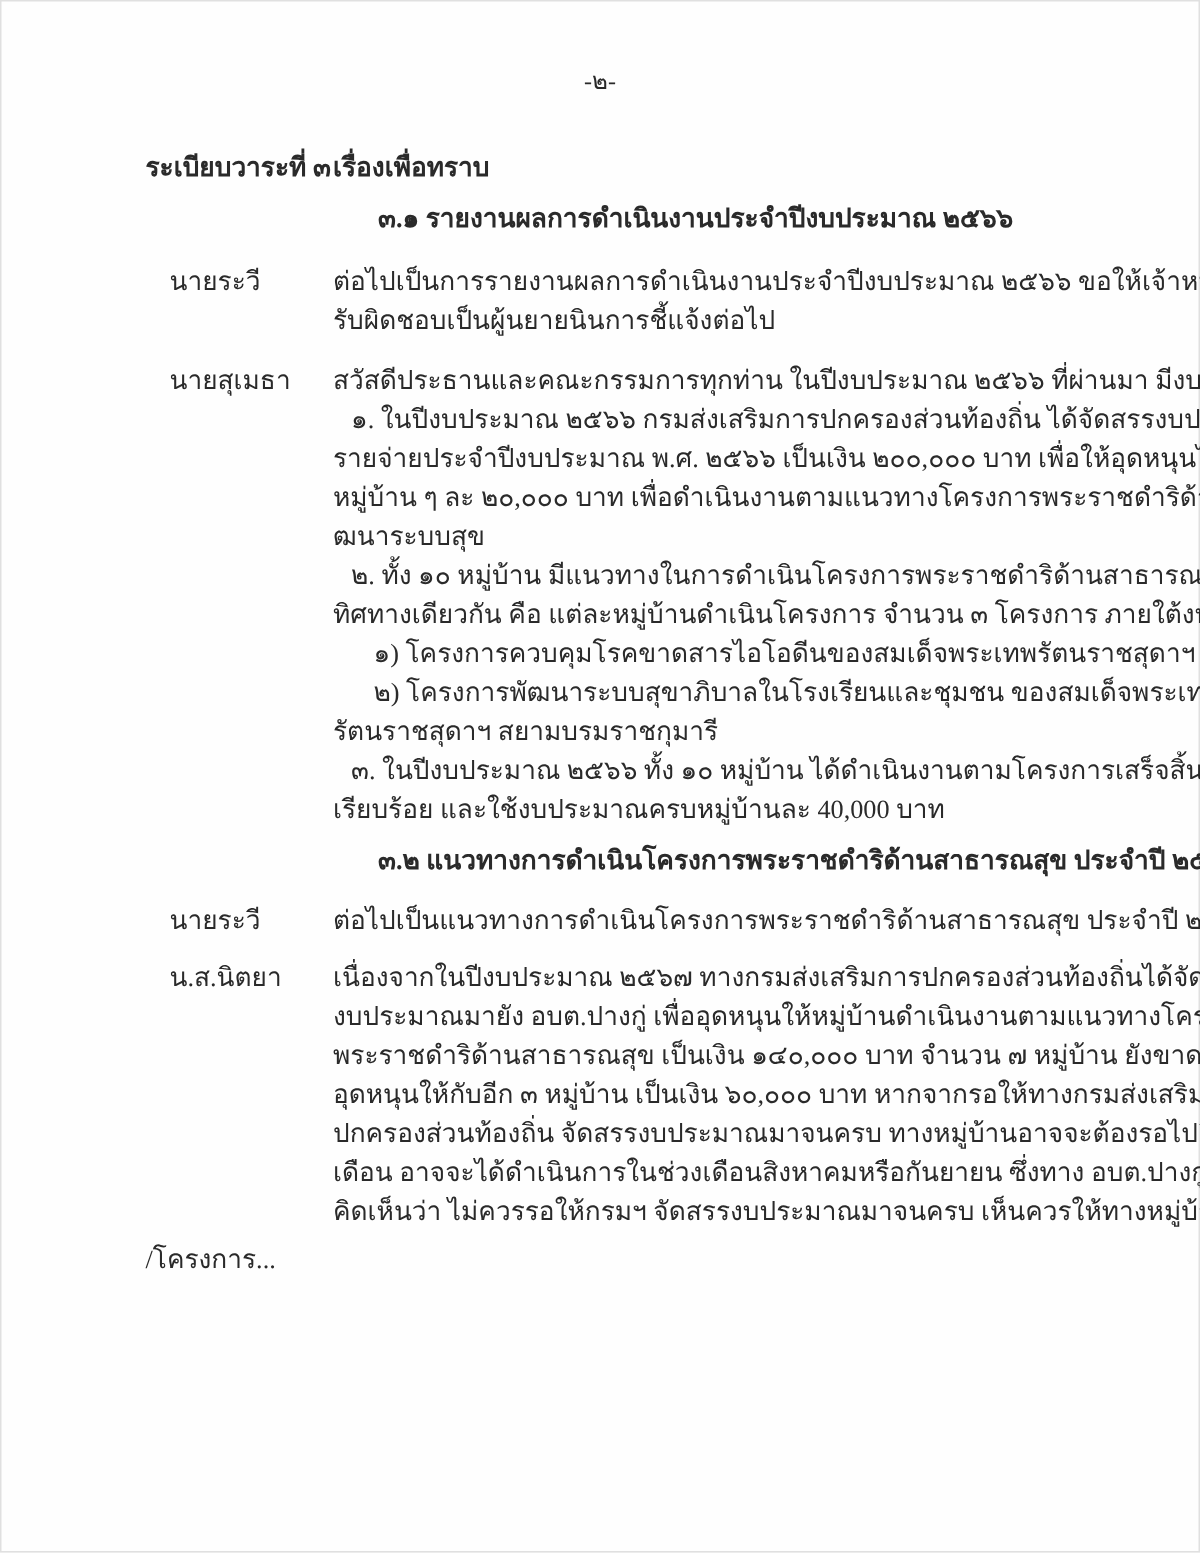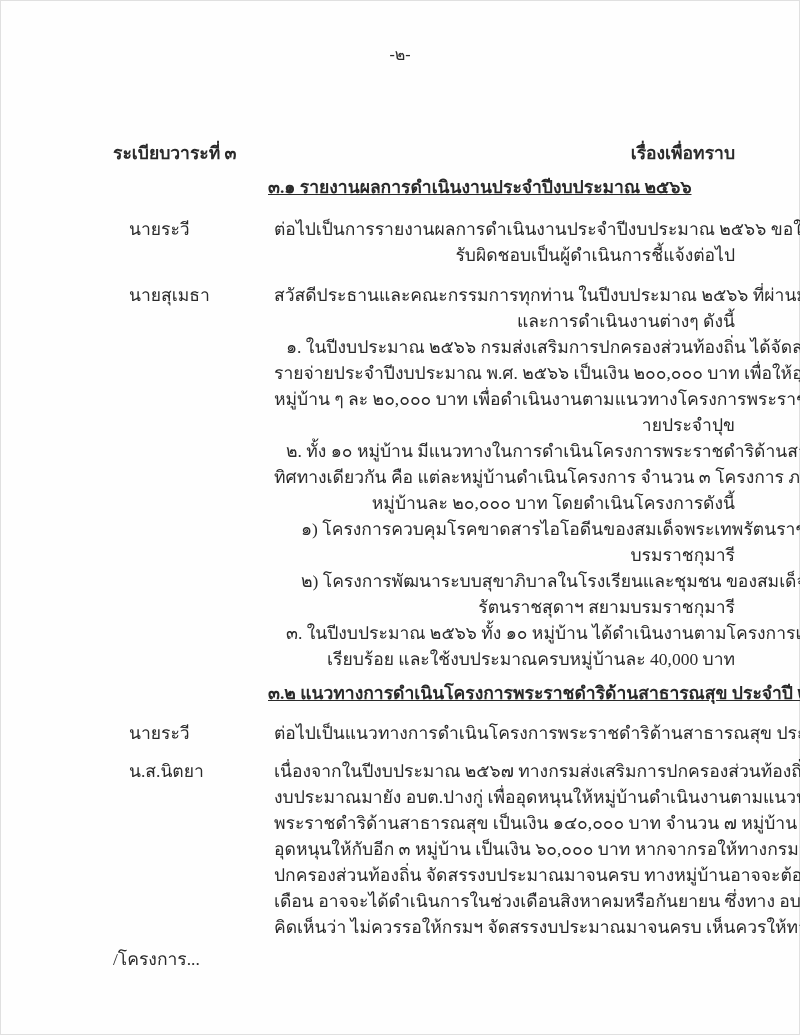--- a/index.html
+++ b/index.html
@@ -18,45 +18,43 @@
   }
   .pageno {
     position: absolute;
     top: 42px; left: 0; right: 0;
     text-align: center;
     font-size: 16px;
   }
   .content {
     position: absolute;
     top: 98px;
-    left: 113px;
+    left: 97px;
     width: 622px;
-    margin-top: 42px;
   }
   .row { display: flex; align-items: flex-start; }
   .label-col {
     width: 125px;
     flex: 0 0 125px;
     box-sizing: border-box;
     white-space: nowrap;
   }
   .speaker-name { padding-left: 16px; }
   .body-col { flex: 1 1 auto; min-width: 0; }
-  .line { white-space: nowrap; text-align: right; }
+  .line { white-space: nowrap; }
   .indent-a { padding-left: 12px; }
   .indent-b { padding-left: 27px; }
   .bold { font-weight: 700; }
   .subheading {
     margin-left: 155px;
     margin-top: 8px;
     font-weight: 700;
     white-space: nowrap;
-    text-decoration: underline;
   }
-  .speech { margin-top: 14px; gap: 36px; }
+  .speech { margin-top: 14px; }
   .speech.tight { margin-top: 12px; }
   .agenda-row { margin-top: 0; }
   .speech-first { margin-top: 16px; }
   .continuation {
     margin-top: 6px;
     text-align: left;
     padding-right: 38px;
   }
 </style>
 </head>
@@ -74,38 +72,35 @@
         <div class="line bold">เรื่องเพื่อทราบ</div>
       </div>
     </div>
 
     <div class="subheading">๓.๑ รายงานผลการดำเนินงานประจำปีงบประมาณ ๒๕๖๖</div>
 
     <div class="row speech speech-first">
       <div class="label-col speaker-name">นายระวี</div>
       <div class="body-col">
         <div class="line">ต่อไปเป็นการรายงานผลการดำเนินงานประจำปีงบประมาณ ๒๕๖๖ ขอให้เจ้าหน้าที่ที่</div>
-        <div class="line">รับผิดชอบเป็นผู้ดำเนินการชี้แจ้งต่อไป</div>
+        <div class="line">รับผิดชอบเป็นผู้นยายนินการชี้แจ้งต่อไป</div>
       </div>
     </div>
 
     <div class="row speech">
       <div class="label-col speaker-name">นายสุเมธา</div>
       <div class="body-col">
         <div class="line">สวัสดีประธานและคณะกรรมการทุกท่าน ในปีงบประมาณ ๒๕๖๖ ที่ผ่านมา มีงบประมาณ</div>
-        <div class="line">และการดำเนินงานต่างๆ ดังนี้</div>
         <div class="line indent-a">๑. ในปีงบประมาณ ๒๕๖๖ กรมส่งเสริมการปกครองส่วนท้องถิ่น ได้จัดสรรงบประมาณ</div>
         <div class="line">รายจ่ายประจำปีงบประมาณ พ.ศ. ๒๕๖๖ เป็นเงิน ๒๐๐,๐๐๐ บาท เพื่อให้อุดหนุนไปยัง</div>
         <div class="line">หมู่บ้าน ๆ ละ ๒๐,๐๐๐ บาท เพื่อดำเนินงานตามแนวทางโครงการพระราชดำริด้าน</div>
-        <div class="line">ายประจำปุข</div>
+        <div class="line">ฒนาระบบสุข</div>
         <div class="line indent-a">๒. ทั้ง ๑๐ หมู่บ้าน มีแนวทางในการดำเนินโครงการพระราชดำริด้านสาธารณสุข ไปใน</div>
         <div class="line">ทิศทางเดียวกัน คือ แต่ละหมู่บ้านดำเนินโครงการ จำนวน ๓ โครงการ ภายใต้งบประมาณ</div>
-        <div class="line">หมู่บ้านละ ๒๐,๐๐๐ บาท โดยดำเนินโครงการดังนี้</div>
         <div class="line indent-b">๑) โครงการควบคุมโรคขาดสารไอโอดีนของสมเด็จพระเทพรัตนราชสุดาฯ สยาม</div>
-        <div class="line">บรมราชกุมารี</div>
         <div class="line indent-b">๒) โครงการพัฒนาระบบสุขาภิบาลในโรงเรียนและชุมชน ของสมเด็จพระเทพ</div>
         <div class="line">รัตนราชสุดาฯ สยามบรมราชกุมารี</div>
         <div class="line indent-a">๓. ในปีงบประมาณ ๒๕๖๖ ทั้ง ๑๐ หมู่บ้าน ได้ดำเนินงานตามโครงการเสร็จสิ้นเป็นที่</div>
         <div class="line">เรียบร้อย และใช้งบประมาณครบหมู่บ้านละ 40,000 บาท</div>
       </div>
     </div>
 
     <div class="subheading">๓.๒ แนวทางการดำเนินโครงการพระราชดำริด้านสาธารณสุข ประจำปี ๒๕๖๗</div>
 
     <div class="row speech">

